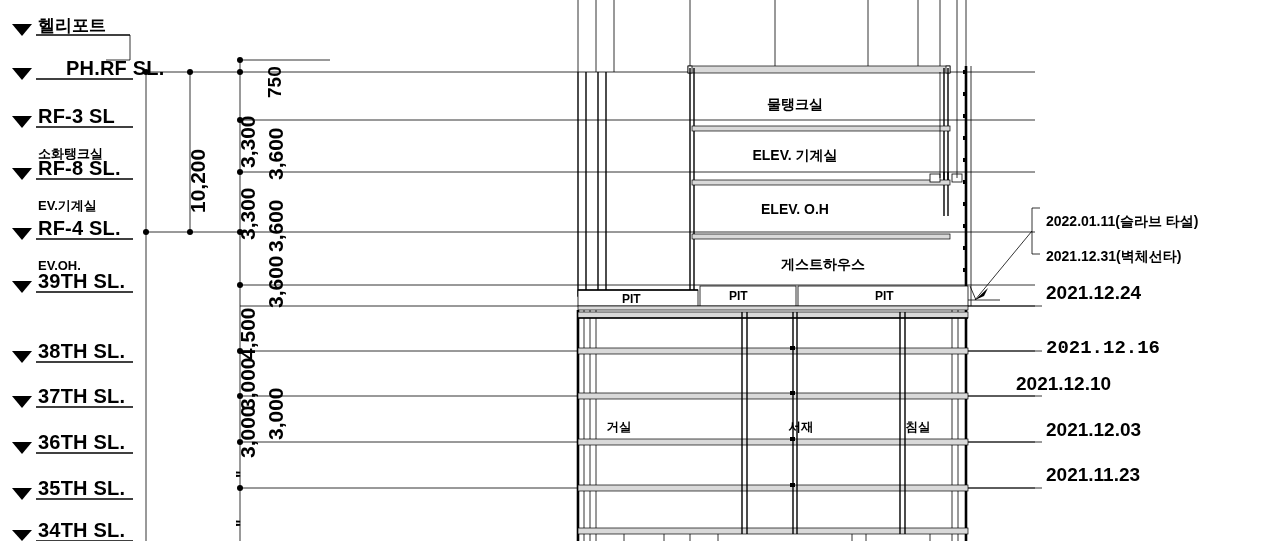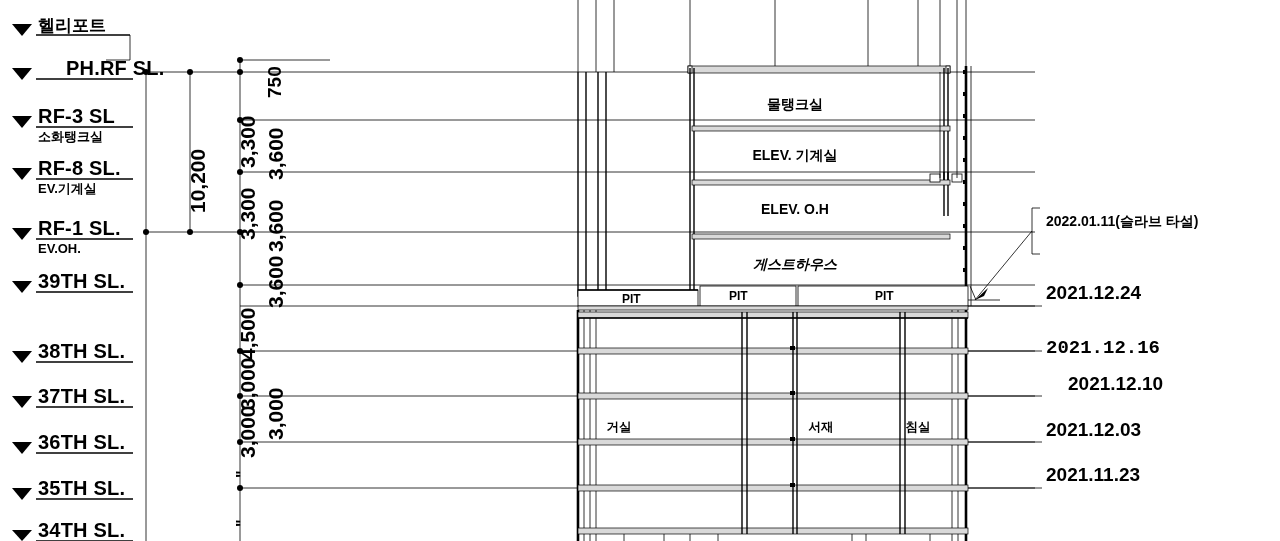--- a/index.html
+++ b/index.html
@@ -14,21 +14,21 @@
   svg.layer{position:absolute;left:0;top:0;width:1280px;height:541px;overflow:visible;}
 
   
   .lbl{position:absolute;white-space:nowrap;}
 
   .lvl-name{
     font-size:20px;font-weight:600;letter-spacing:.2px;
     line-height:20px;
   }
   .lvl-sub{
-    font-size:13px;font-weight:600;line-height:14px;
+    font-size:13px;font-weight:600;line-height:14px;margin-top:17px;
   }
   .heli{
     font-size:17px;font-weight:600;line-height:18px;
   }
 
   
   .dim{
     position:absolute;white-space:nowrap;
     font-size:21px;font-weight:600;
     transform-origin:0 0;
@@ -292,21 +292,21 @@
   <div class="lbl heli" style="left:38px;top:17px;">헬리포트</div>
 
   <div class="lbl lvl-name" style="left:38px;top:58px;margin-left:28px;">PH.RF SL.</div>
 
   <div class="lbl lvl-name" style="left:38px;top:106px;">RF-3 SL</div>
   <div class="lbl lvl-sub" style="left:38px;top:130px;">소화탱크실</div>
 
   <div class="lbl lvl-name" style="left:38px;top:158px;">RF-8 SL.</div>
   <div class="lbl lvl-sub" style="left:38px;top:182px;">EV.기계실</div>
 
-  <div class="lbl lvl-name" style="left:38px;top:218px;">RF-1 SL.</div>
+  <div class="lbl lvl-name" style="left:38px;top:218px;">RF-4 SL.</div>
   <div class="lbl lvl-sub" style="left:38px;top:242px;">EV.OH.</div>
 
   <div class="lbl lvl-name" style="left:38px;top:271px;text-align:right;">39TH SL.</div>
   <div class="lbl lvl-name" style="left:38px;top:341px;">38TH SL.</div>
   <div class="lbl lvl-name" style="left:38px;top:386px;">37TH SL.</div>
   <div class="lbl lvl-name" style="left:38px;top:432px;">36TH SL.</div>
   <div class="lbl lvl-name" style="left:38px;top:478px;">35TH SL.</div>
   <div class="lbl lvl-name" style="left:38px;top:520px;">34TH SL.</div>
 
   <div class="dim" style="left:186px;top:213px;">10,200</div>
@@ -321,31 +321,32 @@
 
   <div class="dim small" style="left:264px;top:98px;">750</div>
   <div class="dim" style="left:264px;top:180px;">3,600</div>
   <div class="dim" style="left:264px;top:252px;">3,600</div>
   <div class="dim" style="left:264px;top:308px;">3,600</div>
   <div class="dim" style="left:264px;top:440px;">3,000</div>
 
   <div class="room" style="left:735px;top:96px;width:120px;">물탱크실</div>
   <div class="room" style="left:735px;top:147px;width:120px;">ELEV. 기계실</div>
   <div class="room" style="left:735px;top:201px;width:120px;">ELEV. O.H</div>
-  <div class="room" style="left:725px;top:256px;width:140px;font-style:italic;">게스트하우스</div>
+  <div class="room" style="left:753px;top:256px;width:140px;">게스트하우스</div>
 
   <div class="room small" style="left:594px;top:419px;width:50px;">거실</div>
-  <div class="room small" style="left:748px;top:419px;width:50px;padding-left:48px;">서재</div>
+  <div class="room small" style="left:728px;top:419px;width:50px;padding-left:48px;">서재</div>
   <div class="room small" style="left:893px;top:419px;width:50px;">침실</div>
 
   <div class="pit" style="left:622px;top:292px;">PIT</div>
   <div class="pit" style="left:729px;top:289px;">PIT</div>
   <div class="pit" style="left:875px;top:289px;">PIT</div>
 
   <div class="date bold" style="left:1046px;top:213px;">2022.01.11(슬라브 타설)</div>
+  <div class="date bold" style="left:1046px;top:248px;">2021.12.31(벽체선타)</div>
 
   <div class="date" style="left:1046px;top:282px;">2021.12.24</div>
   <div class="date" style="left:1046px;top:337px;font-family:Liberation Mono, monospace;">2021.12.16</div>
-  <div class="date" style="left:1068px;top:373px;">2021.12.10</div>
+  <div class="date" style="left:1016px;top:373px;">2021.12.10</div>
   <div class="date" style="left:1046px;top:419px;">2021.12.03</div>
   <div class="date" style="left:1046px;top:464px;">2021.11.23</div>
 
 </div>
 
 </body></html>

